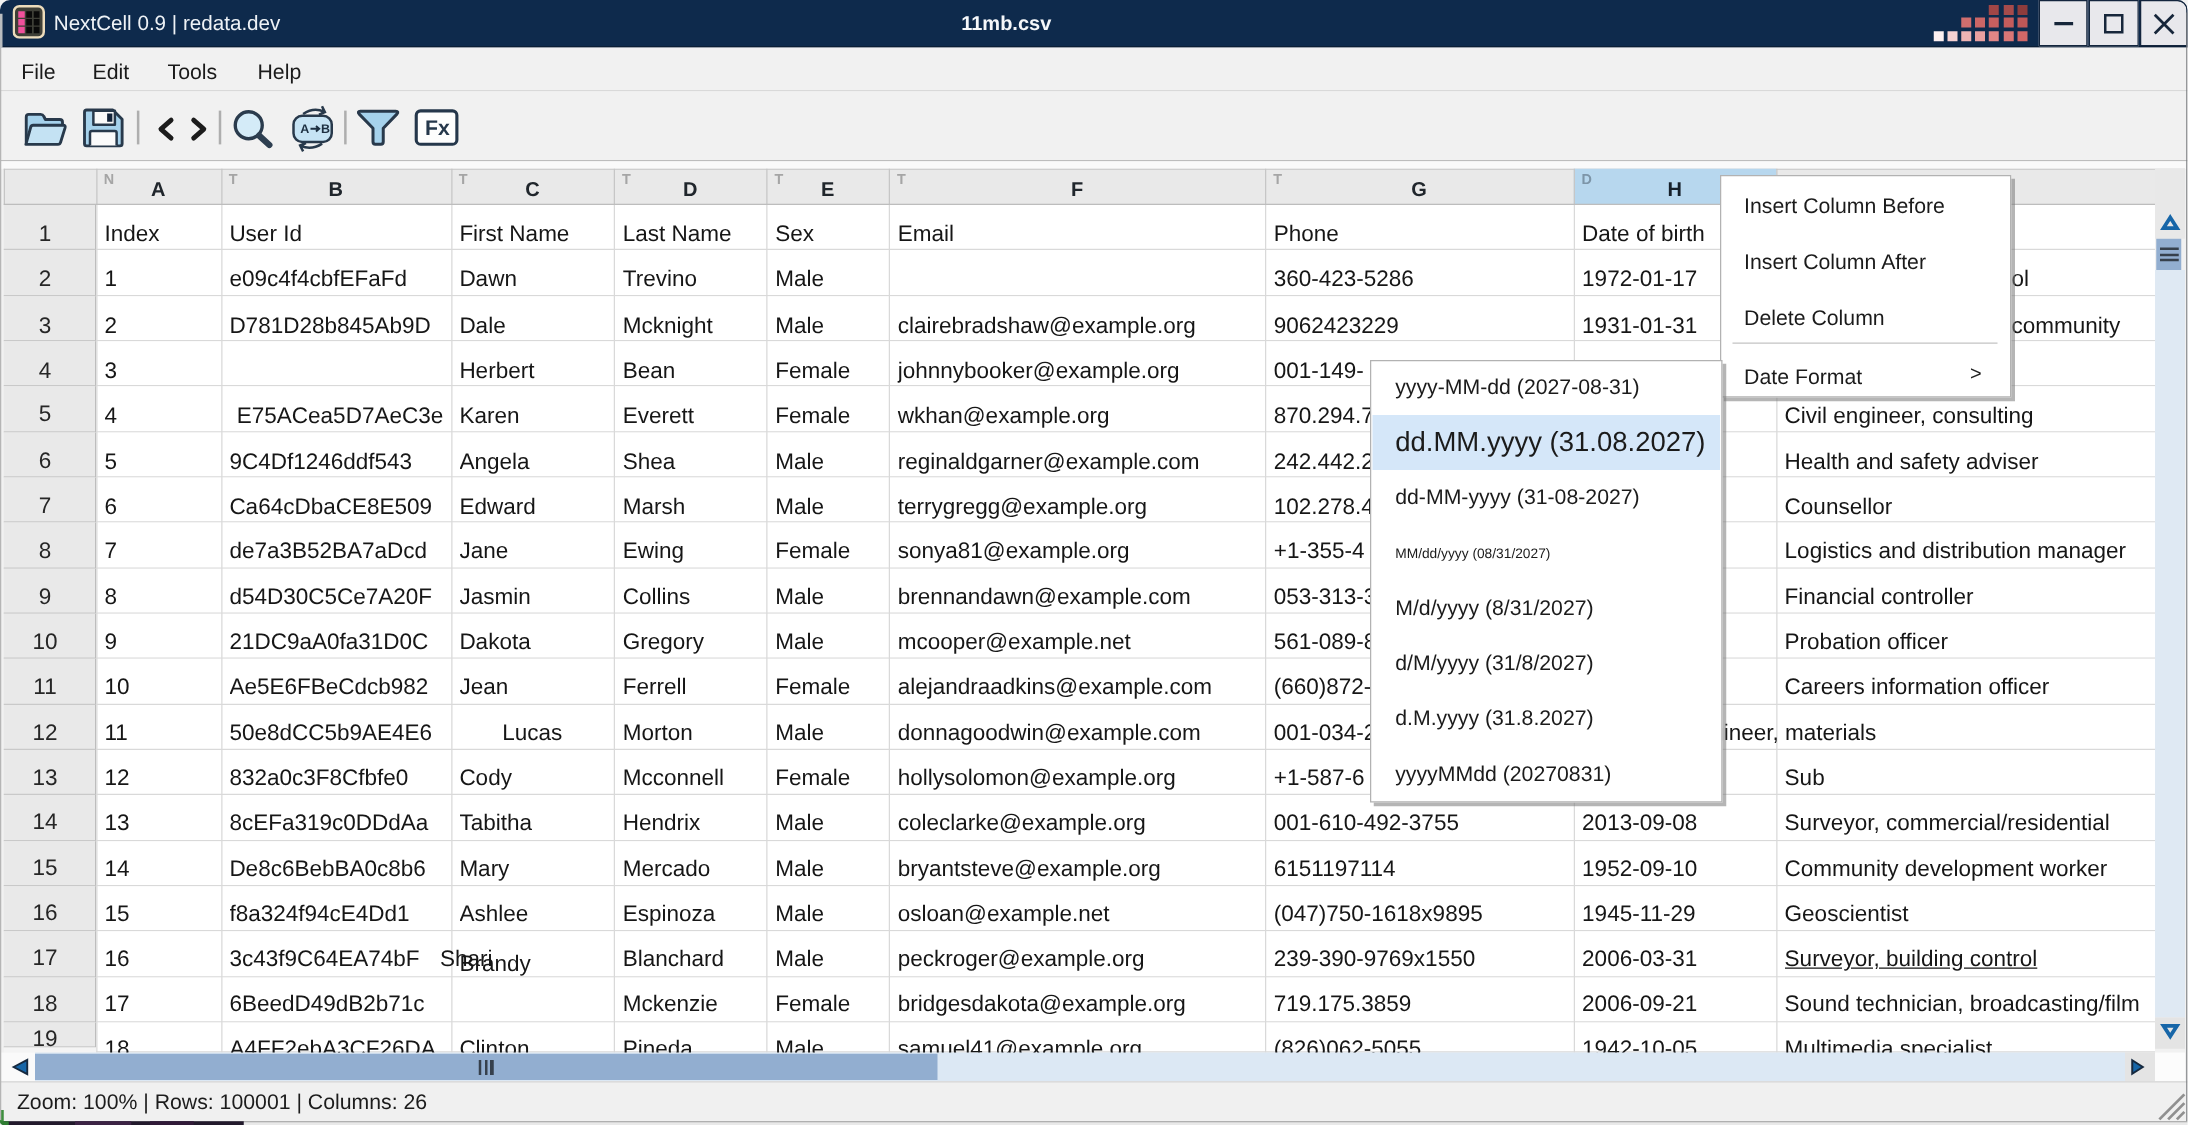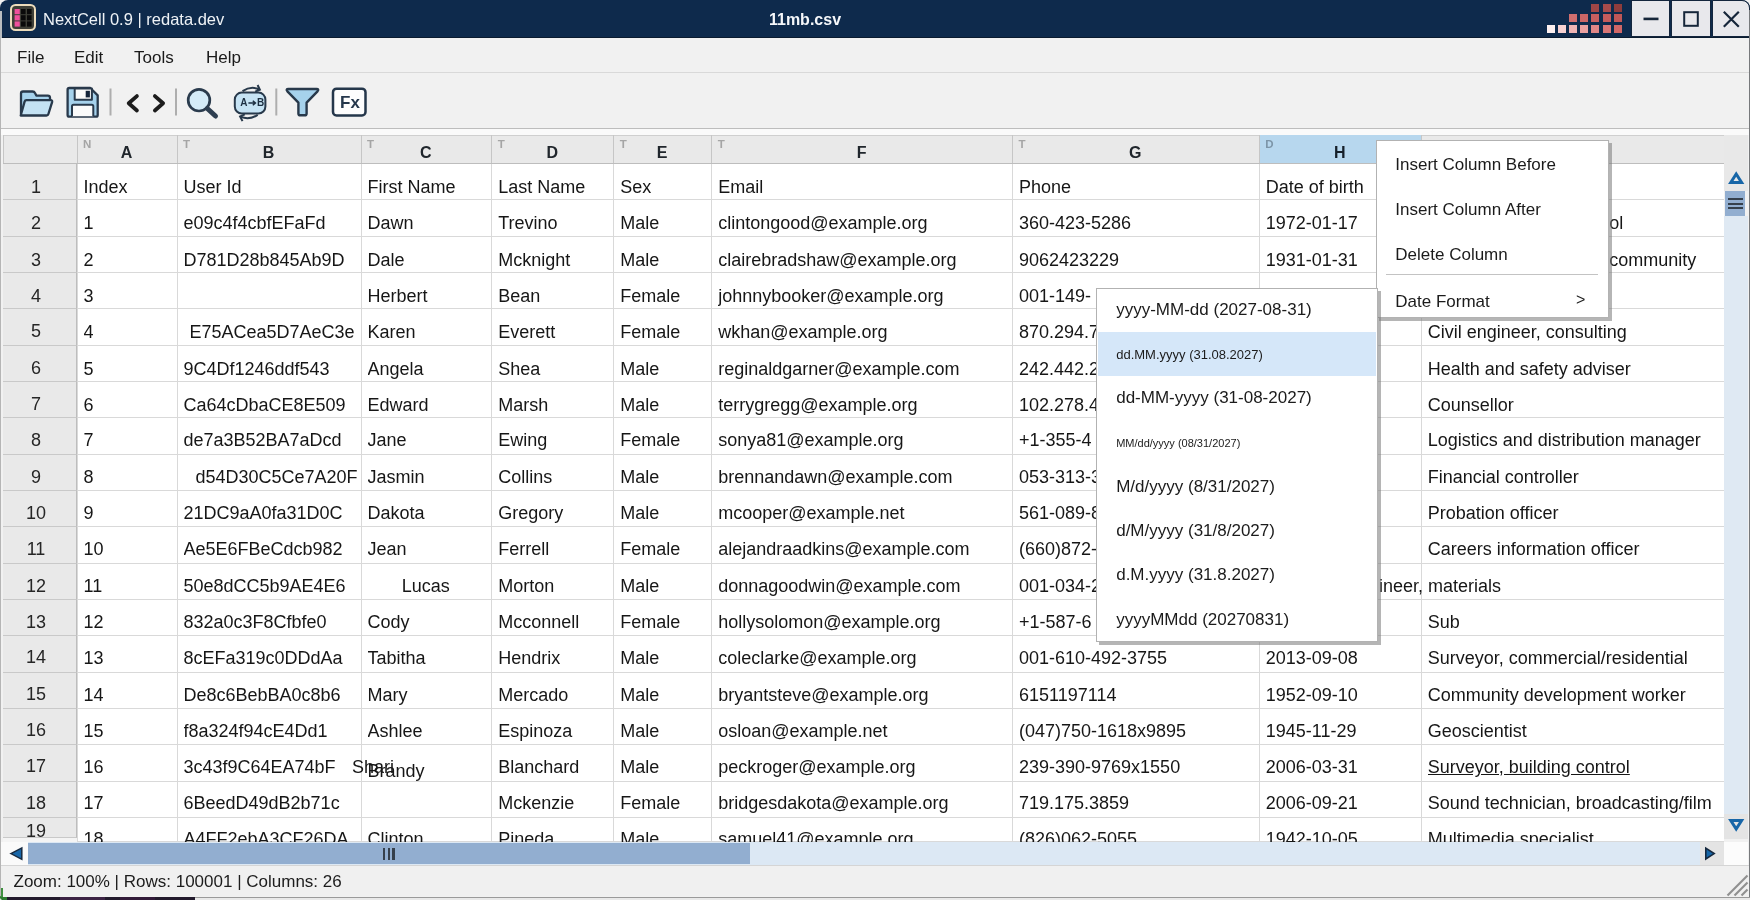--- a/index.html
+++ b/index.html
@@ -194,21 +194,20 @@
     <div class="cell" style="left:498.2px;top:163.9px;width:115.0px;height:36.33px;line-height:47.53px;">Last Name</div>
     <div class="cell" style="left:620.2px;top:163.9px;width:91.0px;height:36.33px;line-height:47.53px;">Sex</div>
     <div class="cell" style="left:718.2px;top:163.9px;width:293.8px;height:36.33px;line-height:47.53px;">Email</div>
     <div class="cell" style="left:1019.0px;top:163.9px;width:239.7px;height:36.33px;line-height:47.53px;">Phone</div>
     <div class="cell" style="left:1265.7px;top:163.9px;width:155.0px;height:36.33px;line-height:47.53px;">Date of birth</div>
     <div class="cell" style="left:83.5px;top:200.2px;width:93.0px;height:36.33px;line-height:47.31px;">1</div>
     <div class="cell" style="left:183.5px;top:200.2px;width:177.0px;height:36.33px;line-height:47.31px;">e09c4f4cbfEFaFd</div>
     <div class="cell" style="left:367.5px;top:200.2px;width:123.7px;height:36.33px;line-height:47.31px;">Dawn</div>
     <div class="cell" style="left:498.2px;top:200.2px;width:115.0px;height:36.33px;line-height:47.31px;">Trevino</div>
     <div class="cell" style="left:620.2px;top:200.2px;width:91.0px;height:36.33px;line-height:47.31px;">Male</div>
-    <div class="cell" style="left:718.2px;top:200.2px;width:293.8px;height:36.33px;line-height:47.31px;">clintongood@example.org</div>
     <div class="cell" style="left:1019.0px;top:200.2px;width:239.7px;height:36.33px;line-height:47.31px;">360-423-5286</div>
     <div class="cell" style="left:1265.7px;top:200.2px;width:155.0px;height:36.33px;line-height:47.31px;">1972-01-17</div>
     <div class="cell" style="left:1609.2px;top:200.2px;width:114.3px;height:36.33px;line-height:47.31px;">ol</div>
     <div class="cell" style="left:83.5px;top:236.6px;width:93.0px;height:36.33px;line-height:47.09px;">2</div>
     <div class="cell" style="left:183.5px;top:236.6px;width:177.0px;height:36.33px;line-height:47.09px;">D781D28b845Ab9D</div>
     <div class="cell" style="left:367.5px;top:236.6px;width:123.7px;height:36.33px;line-height:47.09px;">Dale</div>
     <div class="cell" style="left:498.2px;top:236.6px;width:115.0px;height:36.33px;line-height:47.09px;">Mcknight</div>
     <div class="cell" style="left:620.2px;top:236.6px;width:91.0px;height:36.33px;line-height:47.09px;">Male</div>
     <div class="cell" style="left:718.2px;top:236.6px;width:293.8px;height:36.33px;line-height:47.09px;">clairebradshaw@example.org</div>
     <div class="cell" style="left:1019.0px;top:236.6px;width:239.7px;height:36.33px;line-height:47.09px;">9062423229</div>
@@ -246,21 +245,21 @@
     <div class="cell" style="left:1427.7px;top:381.9px;width:295.8px;height:36.33px;line-height:46.21px;">Counsellor</div>
     <div class="cell" style="left:83.5px;top:418.2px;width:93.0px;height:36.33px;line-height:45.99px;">7</div>
     <div class="cell" style="left:183.5px;top:418.2px;width:177.0px;height:36.33px;line-height:45.99px;">de7a3B52BA7aDcd</div>
     <div class="cell" style="left:367.5px;top:418.2px;width:123.7px;height:36.33px;line-height:45.99px;">Jane</div>
     <div class="cell" style="left:498.2px;top:418.2px;width:115.0px;height:36.33px;line-height:45.99px;">Ewing</div>
     <div class="cell" style="left:620.2px;top:418.2px;width:91.0px;height:36.33px;line-height:45.99px;">Female</div>
     <div class="cell" style="left:718.2px;top:418.2px;width:293.8px;height:36.33px;line-height:45.99px;">sonya81@example.org</div>
     <div class="cell" style="left:1019.0px;top:418.2px;width:239.7px;height:36.33px;line-height:45.99px;">+1-355-4</div>
     <div class="cell" style="left:1427.7px;top:418.2px;width:295.8px;height:36.33px;line-height:45.99px;">Logistics and distribution manager</div>
     <div class="cell" style="left:83.5px;top:454.5px;width:93.0px;height:36.33px;line-height:45.77px;">8</div>
-    <div class="cell" style="left:183.5px;top:454.5px;width:177.0px;height:37px;line-height:45.77px;margin-left:12px;">d54D30C5Ce7A20F</div>
+    <div class="cell" style="left:183.5px;top:454.5px;width:177.0px;height:37px;line-height:45.77px;">d54D30C5Ce7A20F</div>
     <div class="cell" style="left:367.5px;top:454.5px;width:123.7px;height:36.33px;line-height:45.77px;">Jasmin</div>
     <div class="cell" style="left:498.2px;top:454.5px;width:115.0px;height:36.33px;line-height:45.77px;">Collins</div>
     <div class="cell" style="left:620.2px;top:454.5px;width:91.0px;height:36.33px;line-height:45.77px;">Male</div>
     <div class="cell" style="left:718.2px;top:454.5px;width:293.8px;height:36.33px;line-height:45.77px;">brennandawn@example.com</div>
     <div class="cell" style="left:1019.0px;top:454.5px;width:239.7px;height:36.33px;line-height:45.77px;">053-313-3</div>
     <div class="cell" style="left:1427.7px;top:454.5px;width:295.8px;height:36.33px;line-height:45.77px;">Financial controller</div>
     <div class="cell" style="left:83.5px;top:490.9px;width:93.0px;height:36.33px;line-height:45.55px;">9</div>
     <div class="cell" style="left:183.5px;top:490.9px;width:177.0px;height:36.33px;line-height:45.55px;">21DC9aA0fa31D0C</div>
     <div class="cell" style="left:367.5px;top:490.9px;width:123.7px;height:36.33px;line-height:45.55px;">Dakota</div>
     <div class="cell" style="left:498.2px;top:490.9px;width:115.0px;height:36.33px;line-height:45.55px;">Gregory</div>
@@ -394,19 +393,19 @@
     <div class="abs" style="left:1375.5px;top:140.4px;width:233px;height:178px;background:#ffffff;border:1px solid #b2b2b2;box-sizing:border-box;box-shadow:3px 3px 0 rgba(120,120,120,0.55);"></div>
     <div class="abs" style="left:1395.3px;top:164.5px;transform:translateY(-50%);font-size:17px;color:#1b1b1b;white-space:nowrap;">Insert Column Before</div>
     <div class="abs" style="left:1395.3px;top:210px;transform:translateY(-50%);font-size:17px;color:#1b1b1b;white-space:nowrap;">Insert Column After</div>
     <div class="abs" style="left:1395.3px;top:254.5px;transform:translateY(-50%);font-size:17px;color:#1b1b1b;white-space:nowrap;">Delete Column</div>
     <div class="abs" style="left:1395.3px;top:301.5px;transform:translateY(-50%);font-size:17px;color:#1b1b1b;white-space:nowrap;">Date Format</div>
     <div class="abs" style="left:1386.2px;top:274.4px;width:212px;height:1px;background:#c3c3c3;"></div>
     <div class="abs" style="left:1576px;top:300px;transform:translateY(-52%);font-size:16px;color:#222;">&gt;</div>
     <div class="abs" style="left:1096px;top:287.5px;width:281.5px;height:354.5px;background:#ffffff;border:1px solid #b2b2b2;box-sizing:border-box;box-shadow:3px 3px 0 rgba(120,120,120,0.55);"></div>
     <div class="abs" style="left:1116.2px;top:309.6px;transform:translateY(-50%);font-size:17px;color:#1b1b1b;white-space:nowrap;">yyyy-MM-dd (2027-08-31)</div>
     <div class="abs" style="left:1098px;top:332.3px;width:277.5px;height:43.3px;background:#d5e7f9;"></div>
-    <div class="abs" style="left:1116.2px;top:353.9px;transform:translateY(-50%);font-size:13px;color:#1b1b1b;white-space:nowrap;">dd.MM.yyyy (31.08.2027)</div>
+    <div class="abs" style="left:1116.2px;top:353.9px;transform:translateY(-50%);font-size:22px;color:#1b1b1b;white-space:nowrap;">dd.MM.yyyy (31.08.2027)</div>
     <div class="abs" style="left:1116.2px;top:398.2px;transform:translateY(-50%);font-size:17px;color:#1b1b1b;white-space:nowrap;">dd-MM-yyyy (31-08-2027)</div>
     <div class="abs" style="left:1116.2px;top:442.5px;transform:translateY(-50%);font-size:11px;color:#1b1b1b;white-space:nowrap;">MM/dd/yyyy (08/31/2027)</div>
     <div class="abs" style="left:1116.2px;top:486.8px;transform:translateY(-50%);font-size:17px;color:#1b1b1b;white-space:nowrap;">M/d/yyyy (8/31/2027)</div>
     <div class="abs" style="left:1116.2px;top:531.1px;transform:translateY(-50%);font-size:17px;color:#1b1b1b;white-space:nowrap;">d/M/yyyy (31/8/2027)</div>
     <div class="abs" style="left:1116.2px;top:575.4px;transform:translateY(-50%);font-size:17px;color:#1b1b1b;white-space:nowrap;">d.M.yyyy (31.8.2027)</div>
     <div class="abs" style="left:1116.2px;top:619.7px;transform:translateY(-50%);font-size:17px;color:#1b1b1b;white-space:nowrap;">yyyyMMdd (20270831)</div>
   </div>
 </body></html>

